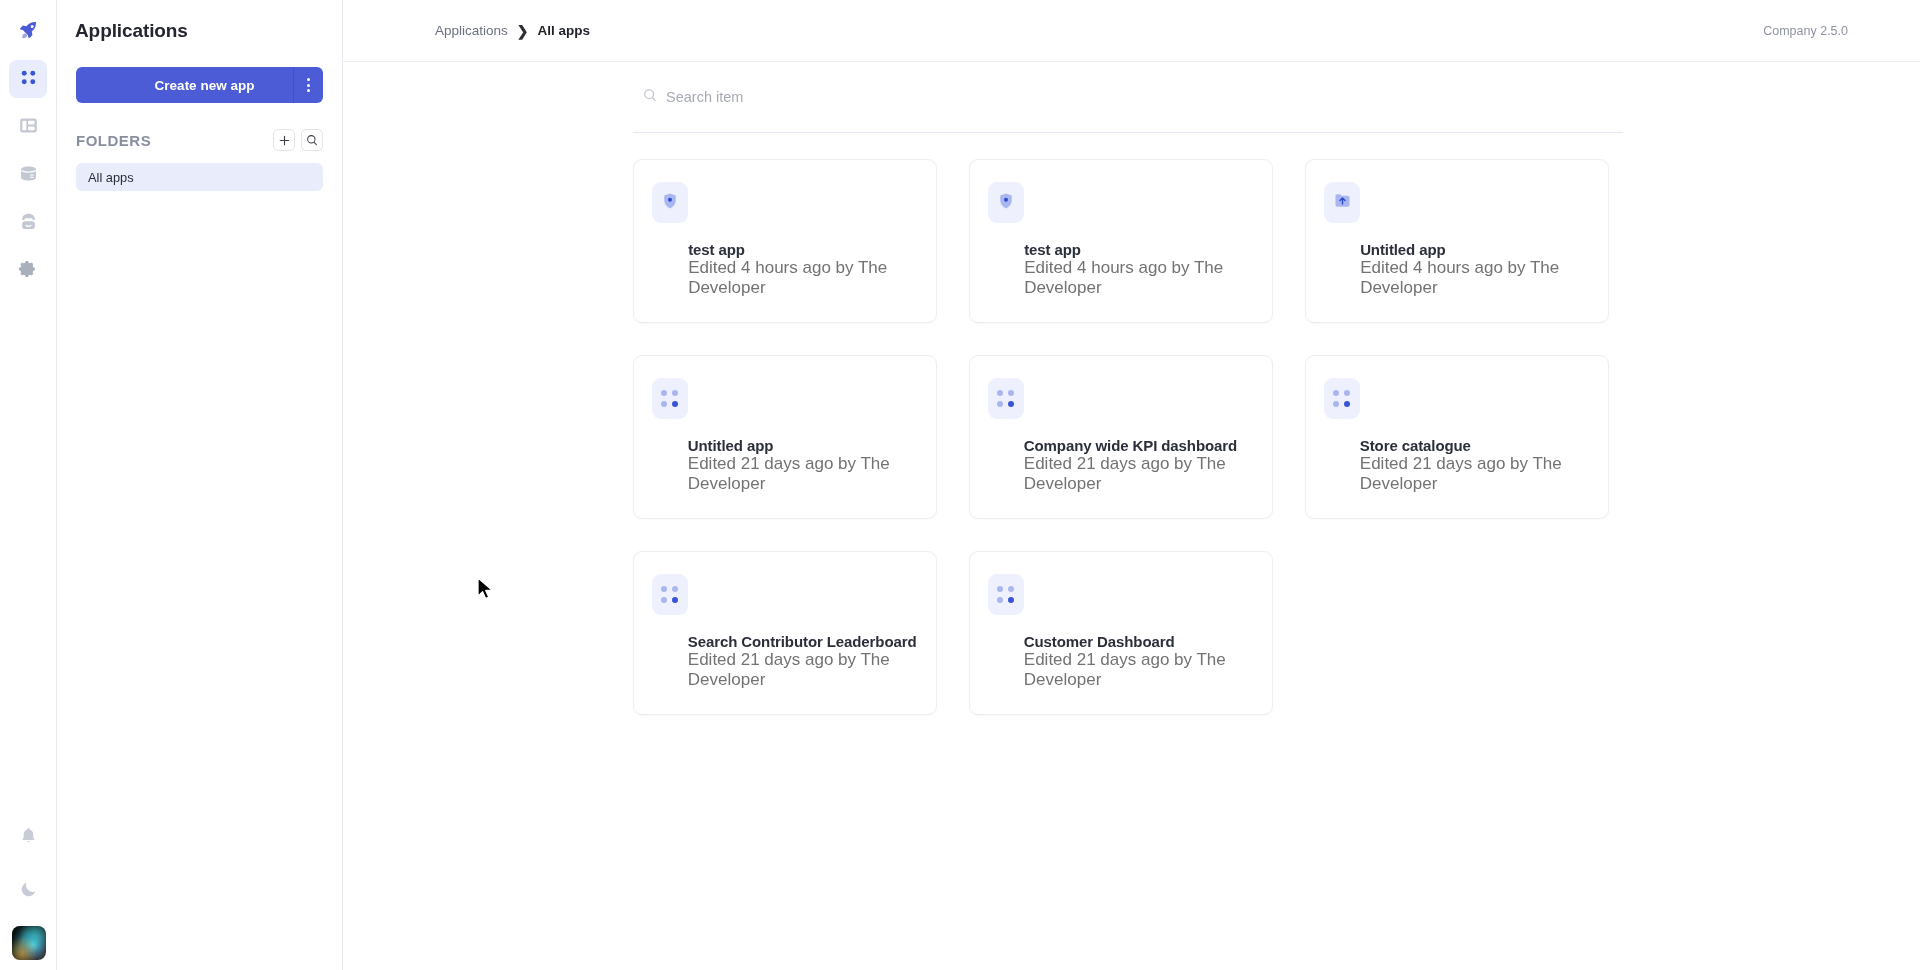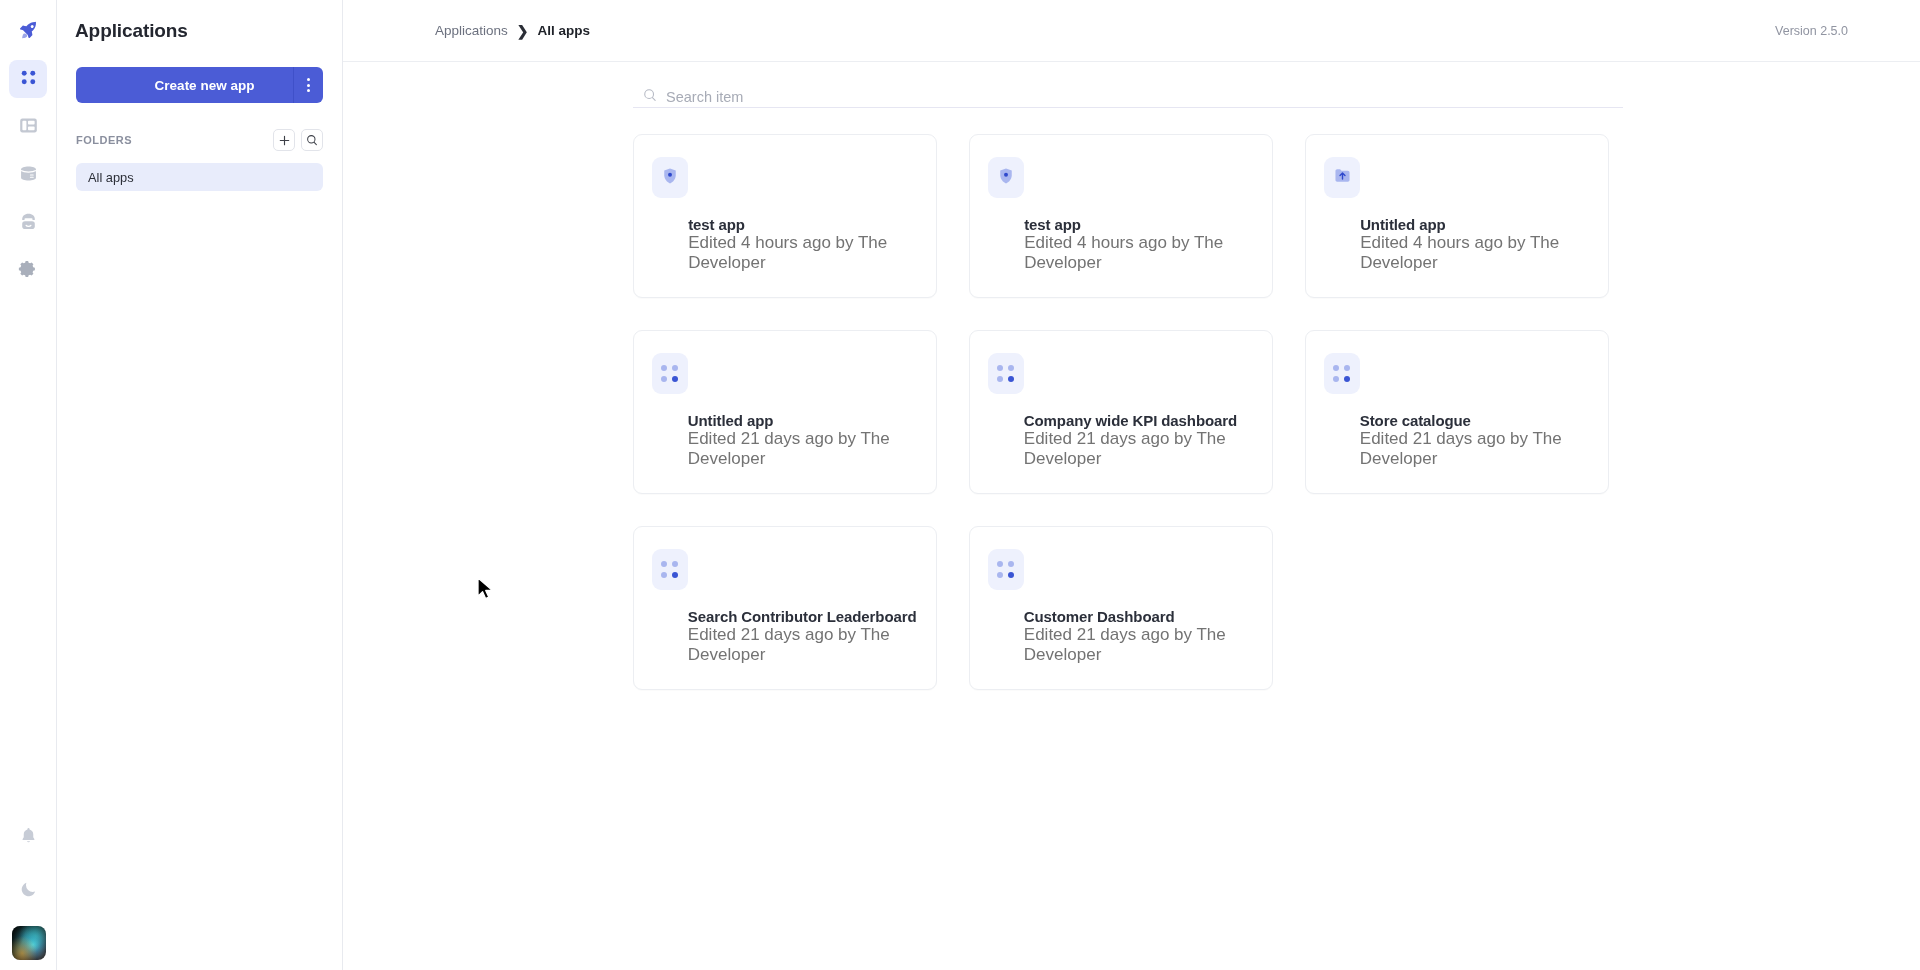--- a/index.html
+++ b/index.html
@@ -78,21 +78,21 @@
     cursor: pointer;
   }
   .dots-v { display: flex; flex-direction: column; gap: 2.5px; }
   .dots-v i { width: 3px; height: 3px; border-radius: 50%; background: #fff; display: block; }
 
   .folders-head {
     display: flex; align-items: center; justify-content: space-between;
     margin: 26px 19px 0 19px;
   }
   .folders-label {
-    font-size: 11px; font-weight: 600; letter-spacing: .5px;
+    font-size: 15px; font-weight: 600; letter-spacing: .5px;
     color: #8a8f9e; text-transform: uppercase;
   }
   .folders-actions { display: flex; gap: 6px; }
   .fbtn {
     width: 22px; height: 22px; border: 1px solid #e2e4ea; border-radius: 5px;
     background: #fff; display: flex; align-items: center; justify-content: center;
     cursor: pointer; color: #3d4048;
   }
   .folder-item {
     margin: 12px 19px 0 19px; height: 28px; border-radius: 6px;
@@ -123,21 +123,21 @@
   }
   .crumb-sep { color: #2b2e36; font-size: 14px; font-weight: 700; }
   .crumb-current { font-size: 13.5px; color: #1e2128; font-weight: 700; }
   .version { font-size: 12.5px; color: #9094a1; }
 
   .content { flex: 1; overflow: hidden; padding-left: 290px; }
   .search-wrap {
     margin-top: 26px; width: 990px;
     border-bottom: 1px solid #e6e6f2;
     display: flex; align-items: center; gap: 9px;
-    padding: 0 0 1px 10px;
+    padding: 0 0 26px 10px;
   }
   .search-input {
     border: none; outline: none; background: transparent;
     font-family: "Liberation Sans", sans-serif;
     font-size: 14.5px; color: #3b3e47; width: 600px;
   }
   .search-input::placeholder { color: #a7abb6; }
 
   .grid {
     margin-top: 26px;
@@ -306,21 +306,21 @@
   <div class="main">
 
     <div class="topbar">
       <div class="breadcrumb">
         <div class="crumb-wrap" style="margin-left:92px;">
           <span class="crumb">Applications</span>
           <span class="crumb-sep">❯</span>
           <span class="crumb-current">All apps</span>
         </div>
       </div>
-      <span class="version">Version 2.5.0</span>
+      <span class="version">Company 2.5.0</span>
     </div>
 
     <div class="content">
 
       <div class="search-wrap">
         <span>
           <svg width="14" height="14" viewBox="0 0 16 16">
             <circle cx="7" cy="7" r="5" stroke="#b4b8c3" stroke-width="1.2" fill="none"></circle>
             <path d="M10.8 11l3.1 3.2" stroke="#b4b8c3" stroke-width="1.2" stroke-linecap="round"></path>
           </svg>

